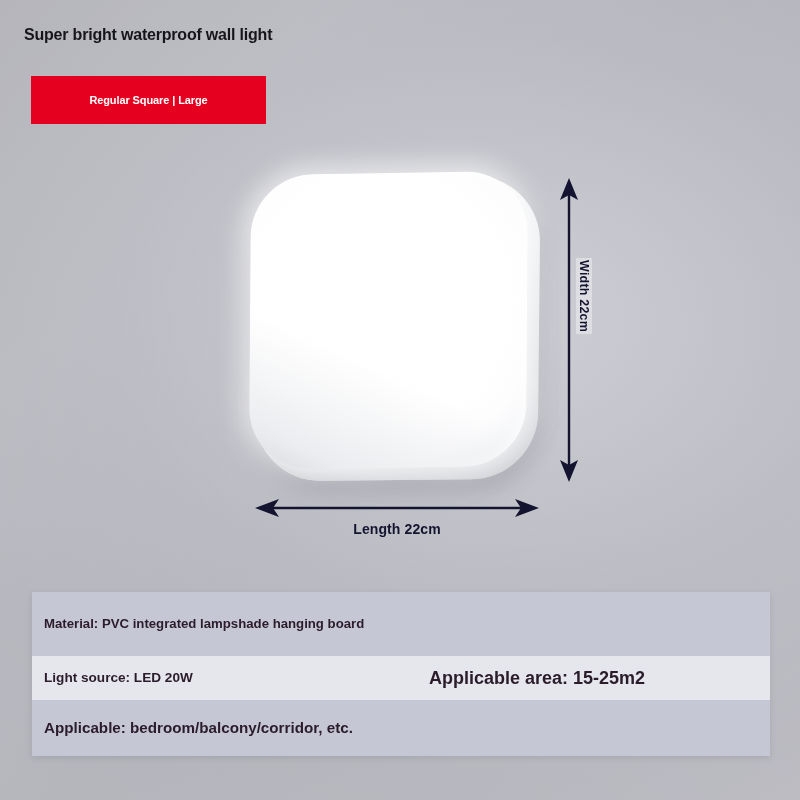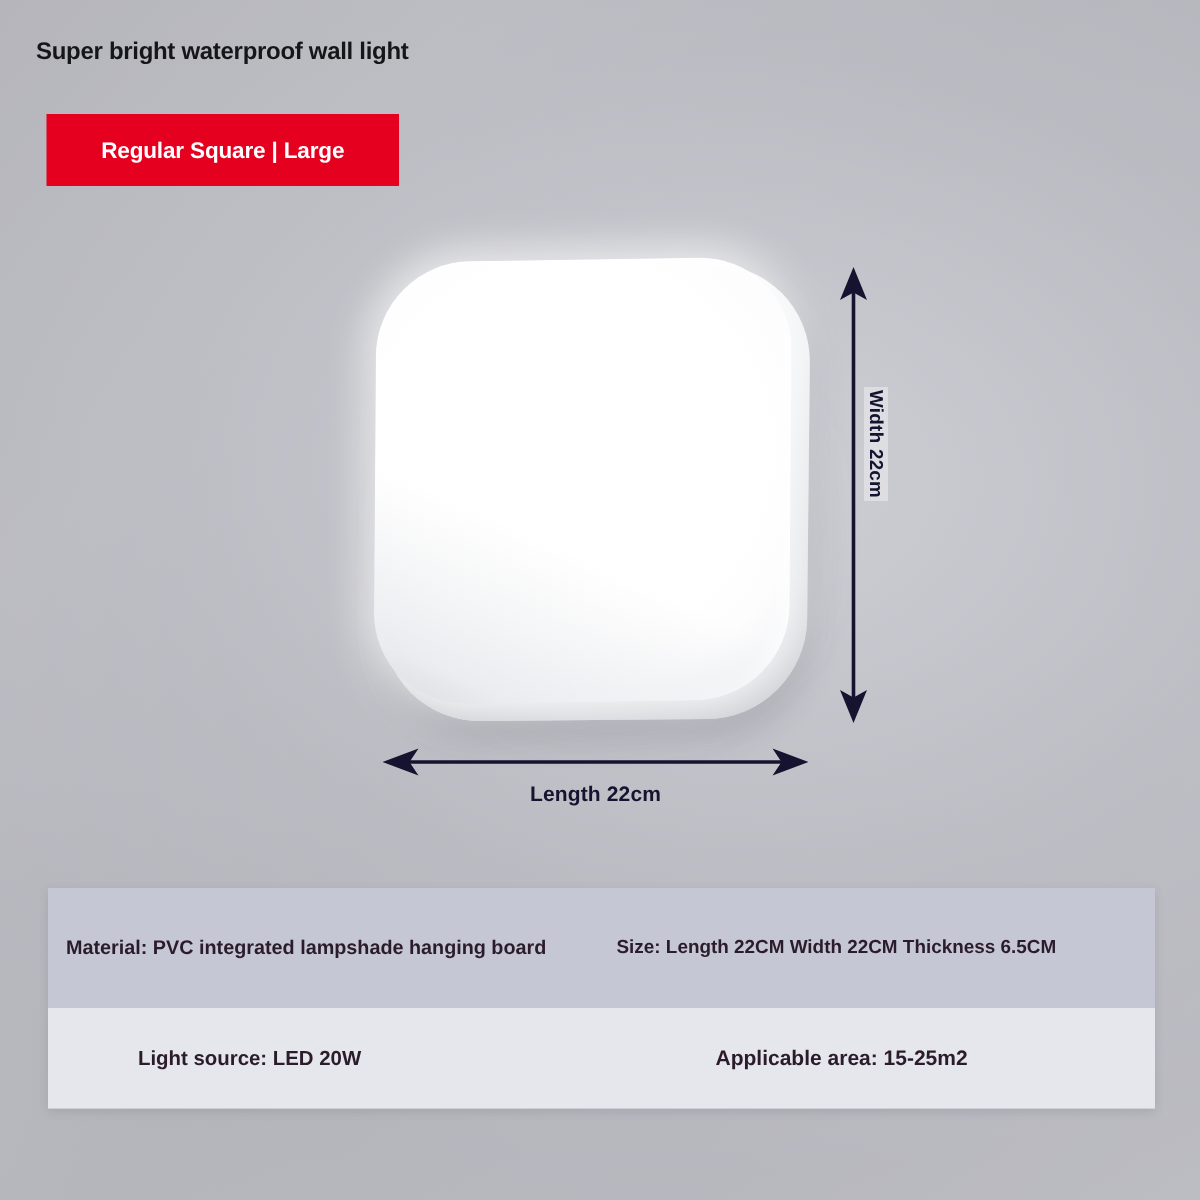--- a/index.html
+++ b/index.html
@@ -44,21 +44,21 @@
     top: 76px;
     width: 235px;
     height: 48px;
     background: #e6001f;
     display: flex;
     align-items: center;
     justify-content: center;
   }
   #badge-label {
     color: #ffffff;
-    font-size: 15px;
+    font-size: 11px;
     font-weight: bold;
     letter-spacing: -0.1px;
     white-space: nowrap;
   }
 
   
   #lamp-wrap {
     position: absolute;
     left: 243px;
     top: 163px;
@@ -173,22 +173,22 @@
     width: 738px;
     box-shadow: 0 2px 6px rgba(90,92,102,0.18);
   }
   .spec-row {
     display: flex;
     align-items: center;
     box-sizing: border-box;
   }
   .spec-row.shade-a { background: #c6c7d4; }
   .spec-row.shade-b { background: #e6e7ec; }
-  .spec-row.r1 { height: 80px; }
-  .spec-row.r2 { height: 67px; padding-left: 48px; }
+  .spec-row.r1 { height: 64px; }
+  .spec-row.r2 { height: 44px; }
   .spec-row.r3 { height: 56px; }
 
   .spec-cell {
     font-weight: bold;
     color: #2b1c2c;
     line-height: 1.26;
     box-sizing: border-box;
   }
   .cell-left-1 {
     width: 345px;
@@ -201,21 +201,21 @@
     font-size: 12.6px;
   }
   .cell-left-2 {
     width: 345px;
     padding-left: 12px;
     font-size: 13.6px;
   }
   .cell-right-2 {
     flex: 1;
     padding-left: 52px;
-    font-size: 14px;
+    font-size: 18px;
   }
   .cell-full-3 {
     width: 100%;
     padding-left: 12px;
     font-size: 15.2px;
   }
 </style>
 </head>
 <body>
 
@@ -250,24 +250,26 @@
       <polygon points="0,16 24,7 18,16 24,25" fill="#141430"></polygon>
       <polygon points="284,16 260,7 266,16 260,25" fill="#141430"></polygon>
     </svg>
   </div>
   <div id="dim-length-label">Length 22cm</div>
 
   <div id="spec-table">
 
     <div class="spec-row shade-a r1">
       <div class="spec-cell cell-left-1">Material: PVC integrated lampshade hanging board</div>
-      <div class="spec-cell cell-right-1">Size: Length 22CM Width 22CM Thickness 6.5CM</div>
     </div>
 
     <div class="spec-row shade-b r2">
       <div class="spec-cell cell-left-2">Light source: LED 20W</div>
       <div class="spec-cell cell-right-2">Applicable area: 15-25m2</div>
     </div>
 
+    <div class="spec-row shade-a r3">
+      <div class="spec-cell cell-full-3">Applicable: bedroom/balcony/corridor, etc.</div>
+    </div>
 
   </div>
 
 </div>
 
 </body></html>

